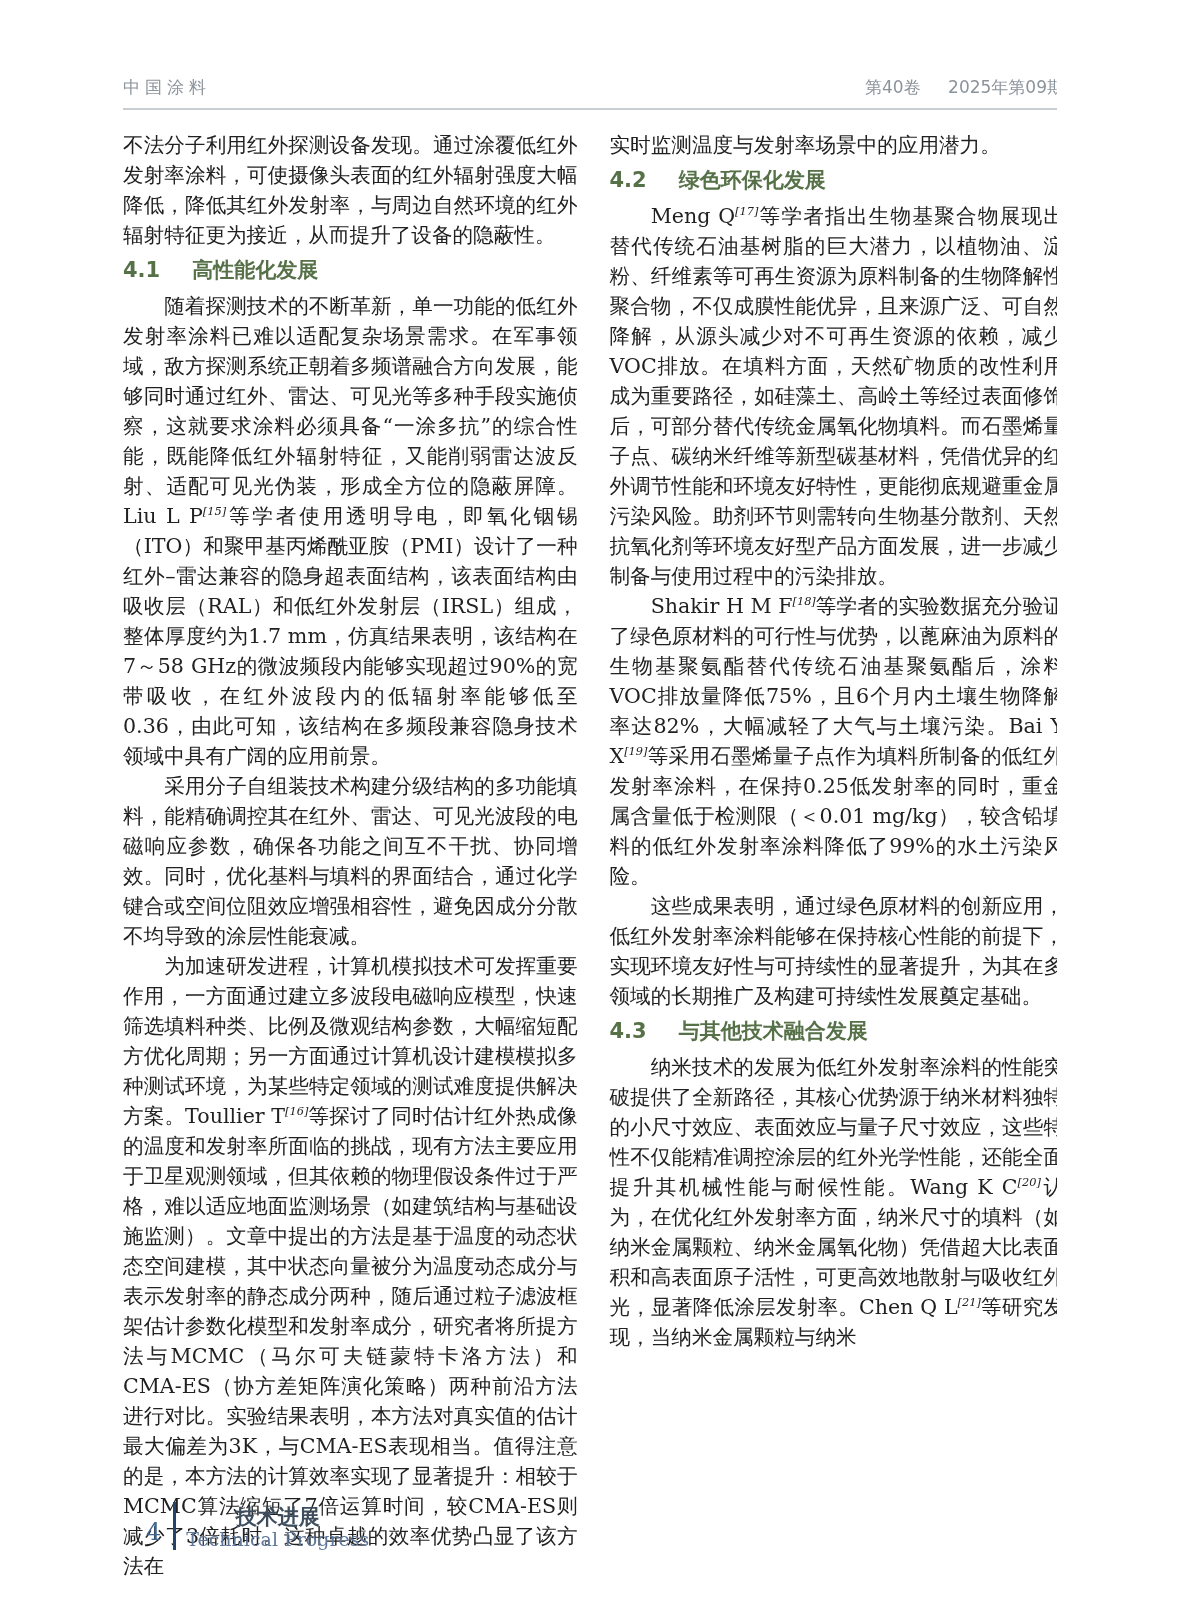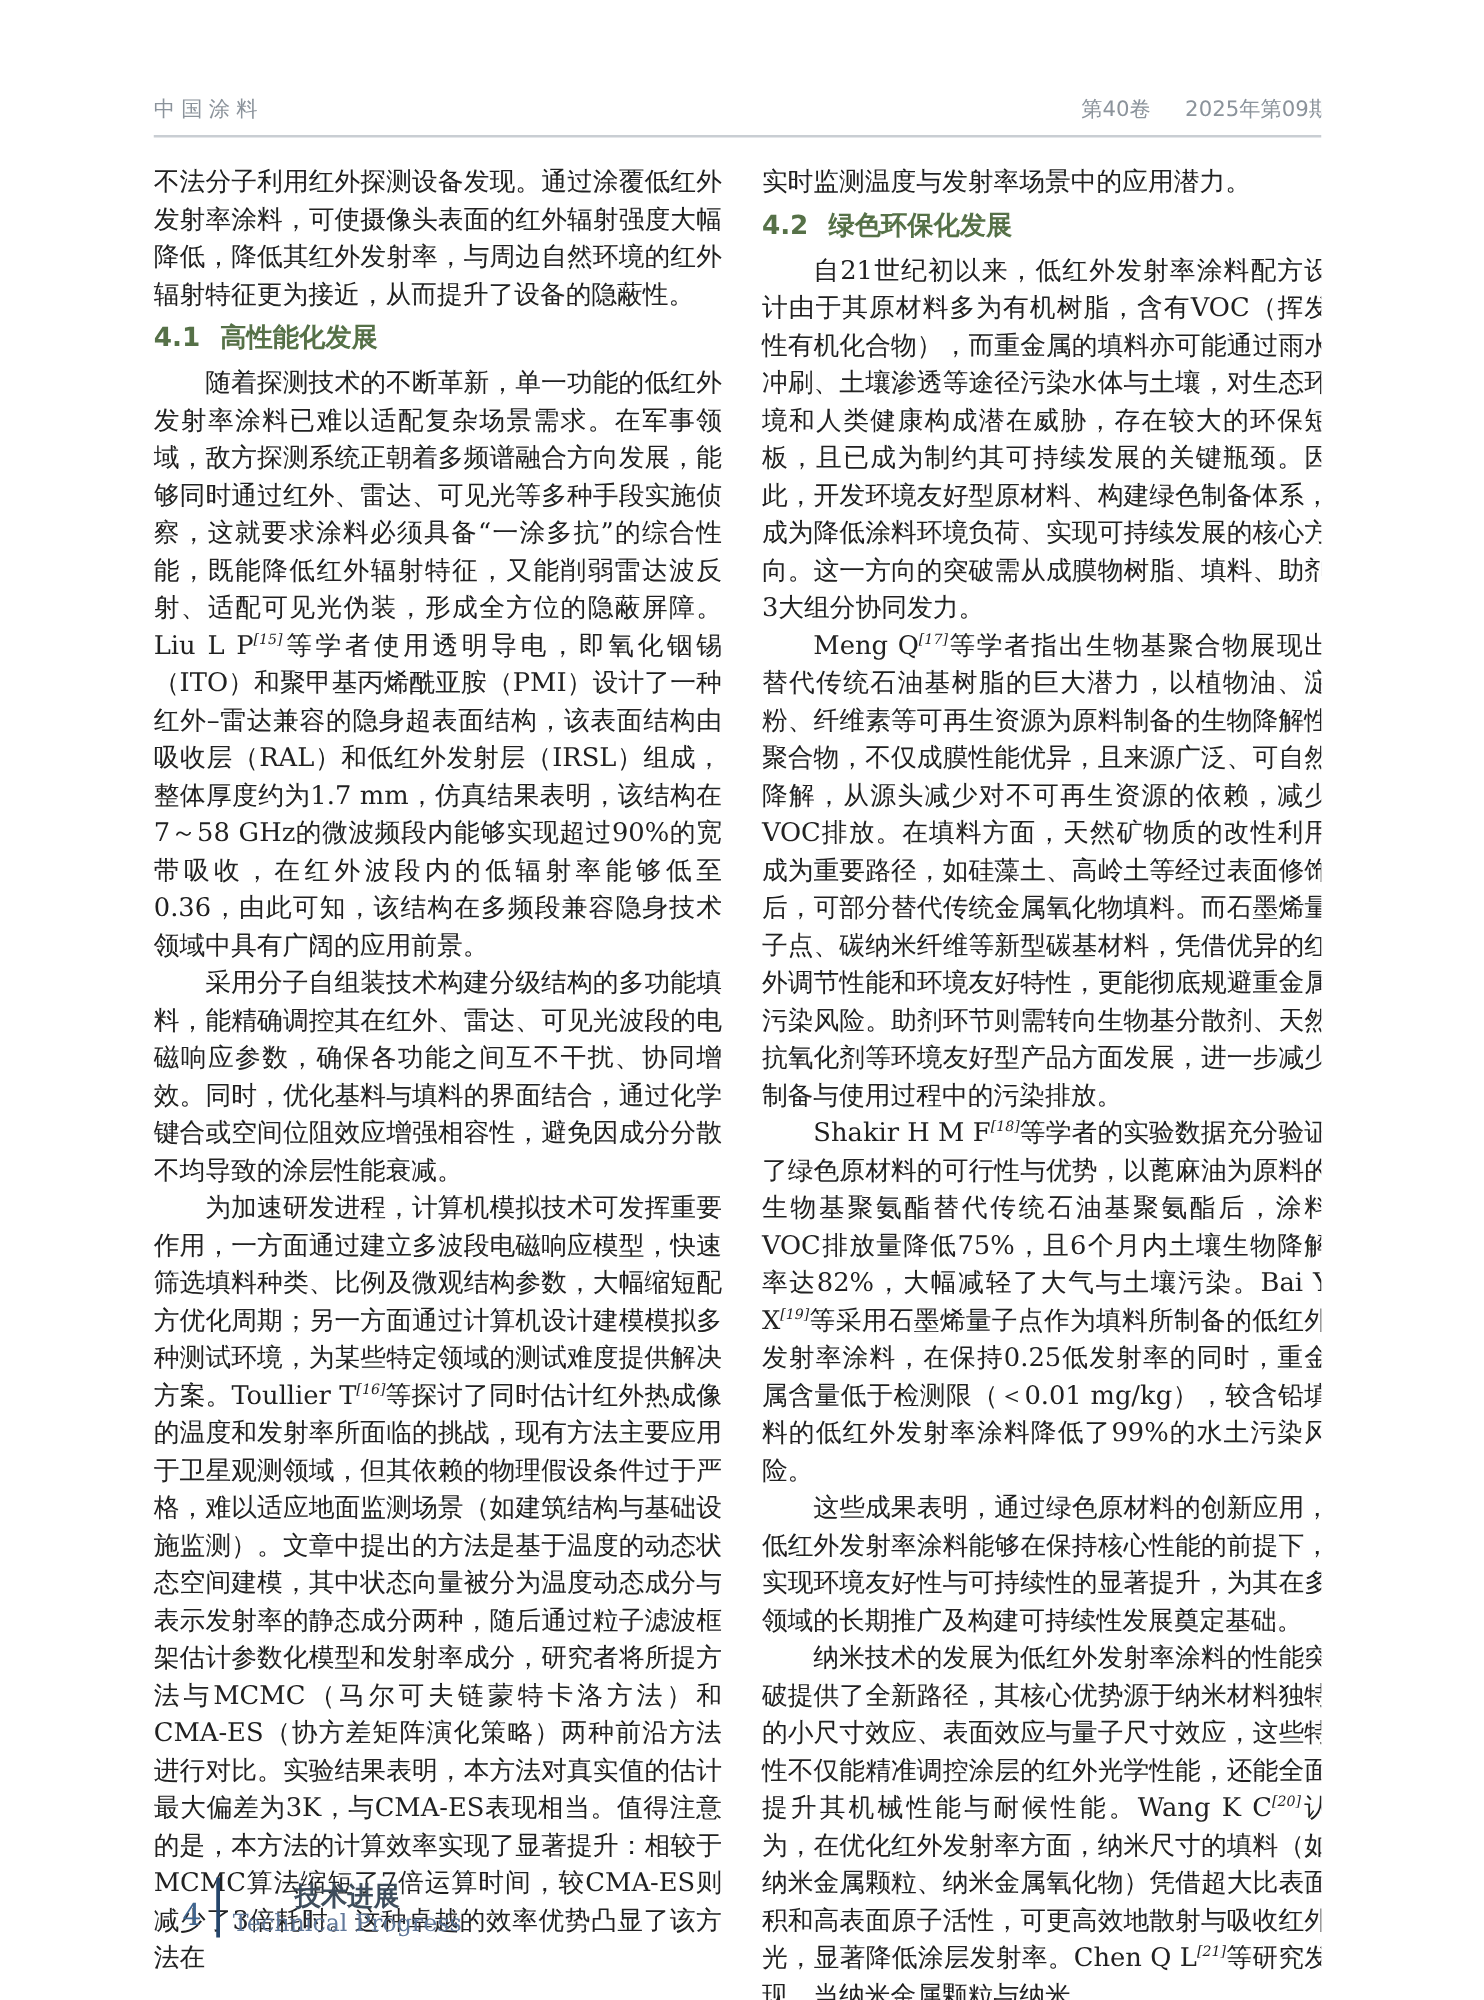--- a/index.html
+++ b/index.html
@@ -70,21 +70,21 @@
     letter-spacing: 1px;
   }
   .h1 .h-num { margin-right: 24px; letter-spacing: 0; }
   .h2 {
     font-family: "DejaVu Sans", "Liberation Sans", sans-serif;
     font-size: 21px;
     font-weight: bold;
     color: #567148;
     margin: 6px 0 7px 0;
   }
-  .h2 .h-num { margin-right: 16px; }
+  .h2 .h-num { margin-right: 32px; }
   
   .page-footer {
     position: absolute;
     left: 146px;
     top: 1502px;
     display: flex;
     align-items: center;
   }
   .page-num {
     font-size: 24px;
@@ -140,25 +140,25 @@
       <p class="body indent"><span>随着探测技术的不断革新，单一功能的低红外发射率涂料已难以适配复杂场景需求。在军事领域，敌方探测系统正朝着多频谱融合方向发展，能够同时通过红外、雷达、可见光等多种手段实施侦察，这就要求涂料必须具备“一涂多抗”的综合性能，既能降低红外辐射特征，又能削弱雷达波反射、适配可见光伪装，形成全方位的隐蔽屏障。Liu L P</span><sup>[15]</sup><span>等学者使用透明导电，即氧化铟锡（ITO）和聚甲基丙烯酰亚胺（PMI）设计了一种红外–雷达兼容的隐身超表面结构，该表面结构由吸收层（RAL）和低红外发射层（IRSL）组成，整体厚度约为1.7 mm，仿真结果表明，该结构在7～58 GHz的微波频段内能够实现超过90%的宽带吸收，在红外波段内的低辐射率能够低至0.36，由此可知，该结构在多频段兼容隐身技术领域中具有广阔的应用前景。</span></p>
       <p class="body indent"><span>采用分子自组装技术构建分级结构的多功能填料，能精确调控其在红外、雷达、可见光波段的电磁响应参数，确保各功能之间互不干扰、协同增效。同时，优化基料与填料的界面结合，通过化学键合或空间位阻效应增强相容性，避免因成分分散不均导致的涂层性能衰减。</span></p>
       <p class="body indent"><span>为加速研发进程，计算机模拟技术可发挥重要作用，一方面通过建立多波段电磁响应模型，快速筛选填料种类、比例及微观结构参数，大幅缩短配方优化周期；另一方面通过计算机设计建模模拟多种测试环境，为某些特定领域的测试难度提供解决方案。Toullier T</span><sup>[16]</sup><span>等探讨了同时估计红外热成像的温度和发射率所面临的挑战，现有方法主要应用于卫星观测领域，但其依赖的物理假设条件过于严格，难以适应地面监测场景（如建筑结构与基础设施监测）。文章中提出的方法是基于温度的动态状态空间建模，其中状态向量被分为温度动态成分与表示发射率的静态成分两种，随后通过粒子滤波框架估计参数化模型和发射率成分，研究者将所提方法与MCMC（马尔可夫链蒙特卡洛方法）和CMA-ES（协方差矩阵演化策略）两种前沿方法进行对比。实验结果表明，本方法对真实值的估计最大偏差为3K，与CMA-ES表现相当。值得注意的是，本方法的计算效率实现了显著提升：相较于MCMC算法缩短了7倍运算时间，较CMA-ES则减少了3倍耗时。这种卓越的效率优势凸显了该方法在</span></p>
     </div>
 
     <div class="column">
       <p class="body"><span>实时监测温度与发射率场景中的应用潜力。</span></p>
 
       <h2 class="h2"><span class="h-num">4.2</span><span>绿色环保化发展</span></h2>
 
-      <p class="body indent"><span>自21世纪初以来，低红外发射率涂料配方设计由于其原材料多为有机树脂，含有VOC（挥发性有机化合物），而重金属的填料亦可能通过雨水冲刷、土壤渗透等途径污染水体与土壤，对生态环境和人类健康构成潜在威胁，存在较大的环保短板，且已成为制约其可持续发展的关键瓶颈。因此，开发环境友好型原材料、构建绿色制备体系，成为降低涂料环境负荷、实现可持续发展的核心方向。这一方向的突破需从成膜物树脂、填料、助剂3大组分协同发力。</span></p>
       <p class="body indent"><span>Meng Q</span><sup>[17]</sup><span>等学者指出生物基聚合物展现出替代传统石油基树脂的巨大潜力，以植物油、淀粉、纤维素等可再生资源为原料制备的生物降解性聚合物，不仅成膜性能优异，且来源广泛、可自然降解，从源头减少对不可再生资源的依赖，减少VOC排放。在填料方面，天然矿物质的改性利用成为重要路径，如硅藻土、高岭土等经过表面修饰后，可部分替代传统金属氧化物填料。而石墨烯量子点、碳纳米纤维等新型碳基材料，凭借优异的红外调节性能和环境友好特性，更能彻底规避重金属污染风险。助剂环节则需转向生物基分散剂、天然抗氧化剂等环境友好型产品方面发展，进一步减少制备与使用过程中的污染排放。</span></p>
       <p class="body indent"><span>Shakir H M F</span><sup>[18]</sup><span>等学者的实验数据充分验证了绿色原材料的可行性与优势，以蓖麻油为原料的生物基聚氨酯替代传统石油基聚氨酯后，涂料VOC排放量降低75%，且6个月内土壤生物降解率达82%，大幅减轻了大气与土壤污染。Bai Y X</span><sup>[19]</sup><span>等采用石墨烯量子点作为填料所制备的低红外发射率涂料，在保持0.25低发射率的同时，重金属含量低于检测限（＜0.01 mg/kg），较含铅填料的低红外发射率涂料降低了99%的水土污染风险。</span></p>
       <p class="body indent"><span>这些成果表明，通过绿色原材料的创新应用，低红外发射率涂料能够在保持核心性能的前提下，实现环境友好性与可持续性的显著提升，为其在多领域的长期推广及构建可持续性发展奠定基础。</span></p>
 
+      <h2 class="h2"><span class="h-num">4.3</span><span>与其他技术融合发展</span></h2>
 
       <p class="body indent"><span>纳米技术的发展为低红外发射率涂料的性能突破提供了全新路径，其核心优势源于纳米材料独特的小尺寸效应、表面效应与量子尺寸效应，这些特性不仅能精准调控涂层的红外光学性能，还能全面提升其机械性能与耐候性能。Wang K C</span><sup>[20]</sup><span>认为，在优化红外发射率方面，纳米尺寸的填料（如纳米金属颗粒、纳米金属氧化物）凭借超大比表面积和高表面原子活性，可更高效地散射与吸收红外光，显著降低涂层发射率。Chen Q L</span><sup>[21]</sup><span>等研究发现，当纳米金属颗粒与纳米</span></p>
     </div>
 
   </div>
 
   <footer class="page-footer">
     <span class="page-num">4</span>
     <span class="footer-bar"></span>
     <span class="footer-labels">

